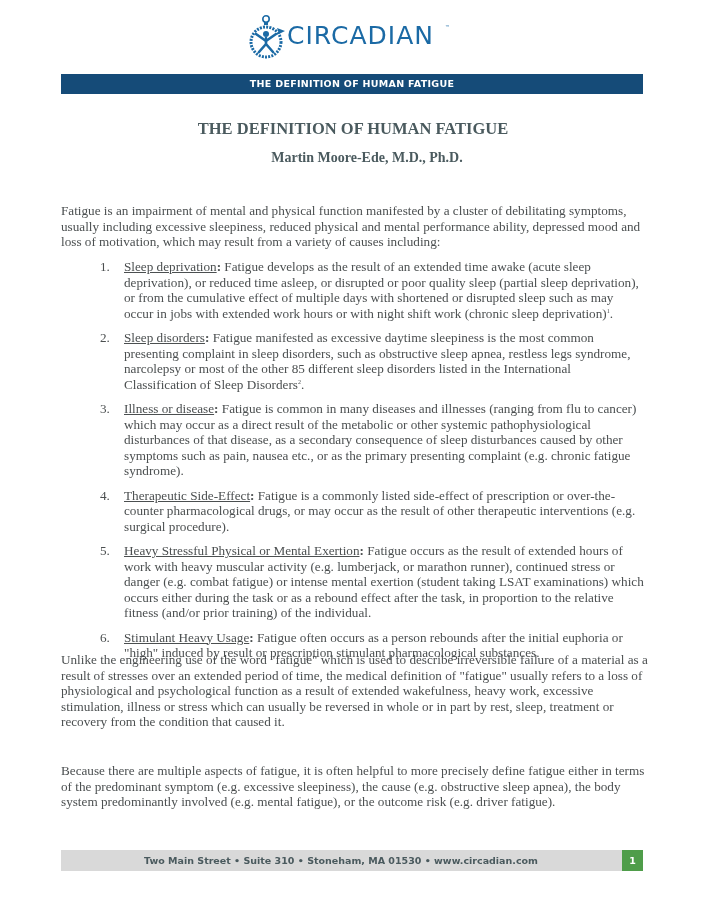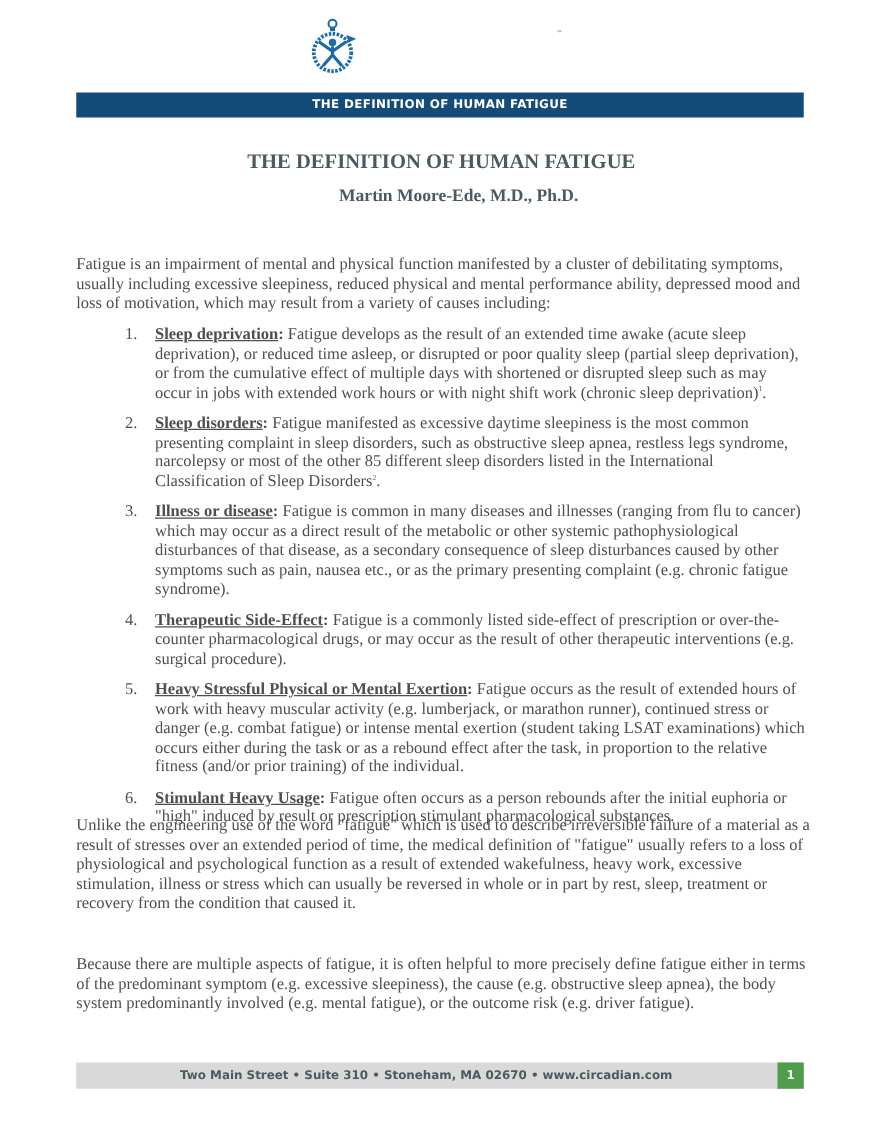--- a/index.html
+++ b/index.html
@@ -22,21 +22,21 @@
 
   .body-text { font-family: "Liberation Serif", serif; font-size: 13.2px; line-height: 15.5px; color: #4b4f50; }
   .para { position: absolute; left: 61px; width: 590px; margin: 0; }
   .intro { top: 203px; }
   .p2 { top: 652px; }
   .p3 { top: 763px; }
 
   .list { position: absolute; left: 100px; top: 259px; width: 545px; margin: 0; padding: 0; list-style: none; }
   .list-item { position: relative; padding-left: 24px; margin-bottom: 9px; }
   .list-num { position: absolute; left: 0; top: 0; }
-  .term { font-weight: bold; text-decoration: underline; }
+  .term { font-weight: normal; text-decoration: underline; }
   .colon { font-weight: bold; }
   sup { font-size: 6px; vertical-align: super; line-height: 0; }
 
   .footer { position: absolute; left: 61px; top: 850px; width: 582px; height: 21px; background: #d9d9d9; }
   .footer-text { position: absolute; left: 0; width: 560px; top: 0; text-align: center; line-height: 21px;
                  font-family: "DejaVu Sans", sans-serif; font-weight: bold; font-size: 9.5px; color: #4a5a5e; }
   .page-num { position: absolute; right: 0; top: 0; width: 21px; height: 21px; background: #4f9d4a; color: #fff;
               font-family: "DejaVu Sans", sans-serif; font-weight: bold; font-size: 9.5px; text-align: center; line-height: 21px; }
 </style>
 </head>
@@ -47,20 +47,21 @@
   <div class="logo">
     <svg class="logo-mark" viewBox="0 0 40 48">
       <circle cx="19" cy="5" r="3.2" fill="none" stroke="#1b6aa5" stroke-width="1.6"></circle>
       <rect x="17" y="8" width="4" height="3" fill="#1b6aa5"></rect>
       <circle cx="19" cy="28" r="15" fill="none" stroke="#1b6aa5" stroke-width="3" stroke-dasharray="2 1.2"></circle>
       <path d="M30 14 L38 17 L32 20 Z" fill="#1b6aa5"></path>
       <circle cx="19" cy="20" r="3" fill="#1b6aa5"></circle>
       <path d="M9 20 L19 27 L29 20" fill="none" stroke="#1b6aa5" stroke-width="2.6" stroke-linecap="round"></path>
       <path d="M19 24 L19 30 M19 30 L12 38 M19 30 L26 38" fill="none" stroke="#1b6aa5" stroke-width="2.6" stroke-linecap="round"></path>
     </svg>
+    <span class="logo-word">CIRCADIAN</span>
     <span class="logo-tm">™</span>
   </div>
 
   <div class="banner">THE DEFINITION OF HUMAN FATIGUE</div>
 
   <div class="doc-title">THE DEFINITION OF HUMAN FATIGUE</div>
   <div class="doc-author">Martin Moore-Ede, M.D., Ph.D.</div>
 
   <p class="para intro body-text">Fatigue is an impairment of mental and physical function manifested by a cluster of debilitating symptoms, usually including excessive sleepiness, reduced physical and mental performance ability, depressed mood and loss of motivation, which may result from a variety of causes including:</p>
 
@@ -88,17 +89,17 @@
     <li class="list-item">
       <span class="list-num">6.</span>
       <span class="term">Stimulant Heavy Usage</span><span class="colon">:</span><span> Fatigue often occurs as a person rebounds after the initial euphoria or "high" induced by result or prescription stimulant pharmacological substances.</span>
     </li>
   </ol>
 
   <p class="para p2 body-text">Unlike the engineering use of the word "fatigue" which is used to describe irreversible failure of a material as a result of stresses over an extended period of time, the medical definition of "fatigue" usually refers to a loss of physiological and psychological function as a result of extended wakefulness, heavy work, excessive stimulation, illness or stress which can usually be reversed in whole or in part by rest, sleep, treatment or recovery from the condition that caused it.</p>
   <p class="para p3 body-text">Because there are multiple aspects of fatigue, it is often helpful to more precisely define fatigue either in terms of the predominant symptom (e.g. excessive sleepiness), the cause (e.g. obstructive sleep apnea), the body system predominantly involved (e.g. mental fatigue), or the outcome risk (e.g. driver fatigue).</p>
 
   <div class="footer">
-    <div class="footer-text">Two Main Street • Suite 310 • Stoneham, MA 02670 • www.circadian.com</div>
+    <div class="footer-text">Two Main Street • Suite 310 • Stoneham, MA 01530 • www.circadian.com</div>
     <div class="page-num">1</div>
   </div>
 
 </div>
 
 </body></html>

